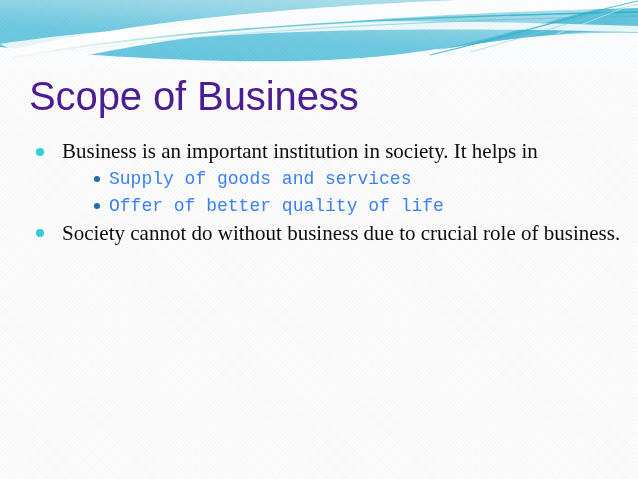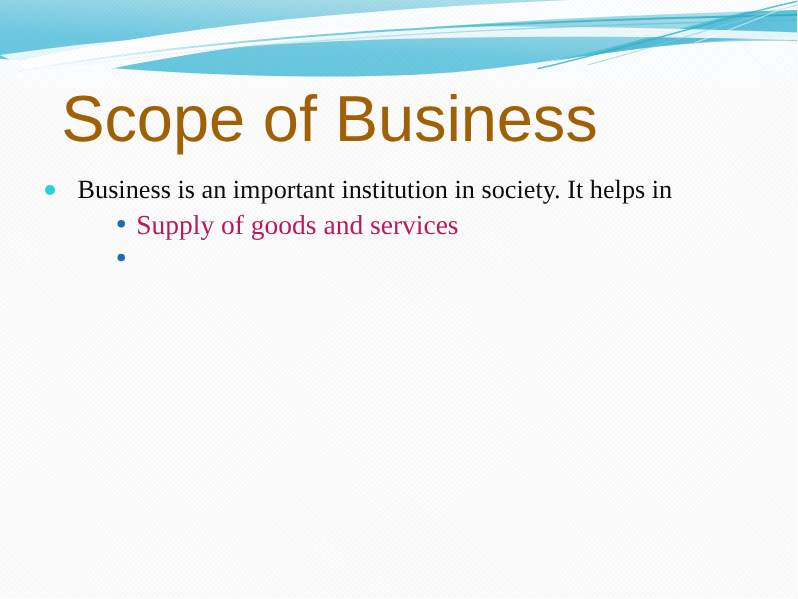--- a/index.html
+++ b/index.html
@@ -44,27 +44,26 @@
   }
   #wave-band svg { display: block; }
 
   
   #title {
     position: absolute;
     left: 29px;
     top: 74px;
     z-index: 3;
     font-family: "Liberation Sans", "DejaVu Sans", sans-serif;
-    font-size: 52px;
+    font-size: 40px;
     line-height: 44px;
     font-weight: 400;
-    color: #a16207;
+    color: #4c1d95;
     letter-spacing: -0.1px;
     white-space: nowrap;
-    margin-left: 20px;
   }
 
   
   #body {
     position: absolute;
     left: 0;
     top: 138px;
     width: 638px;
     z-index: 3;
   }
@@ -98,24 +97,25 @@
   }
 
   ul.lvl2 {
     margin-top: 1px;
   }
 
   li.l2 {
     position: relative;
     padding-left: 15px;
     margin-left: 32px;
-    font-size: 22px;
+    font-size: 18px;
     line-height: 27px;
-    color: #be185d;
+    color: #3b82f6;
     white-space: nowrap;
+    font-family: Liberation Mono, monospace;
   }
 
   li.l2 > .bullet {
     position: absolute;
     left: 0px;
     top: 10px;
     width: 6px;
     height: 6px;
     border-radius: 50%;
     background: #1f6cb0;
@@ -180,22 +180,27 @@
         <span class="bullet"></span>
         <span class="btext">Business is an important institution in society. It helps in</span>
 
         <ul class="lvl2">
           <li class="l2">
             <span class="bullet"></span>
             <span>Supply of goods and services</span>
           </li>
           <li class="l2">
             <span class="bullet"></span>
+            <span>Offer of better quality of life</span>
           </li>
         </ul>
       </li>
 
+      <li class="l1">
+        <span class="bullet"></span>
+        <span class="btext">Society cannot do without business due to crucial role of business.</span>
+      </li>
 
     </ul>
   </div>
 
   <div id="texture"></div>
 </div>
 
 </body></html>

